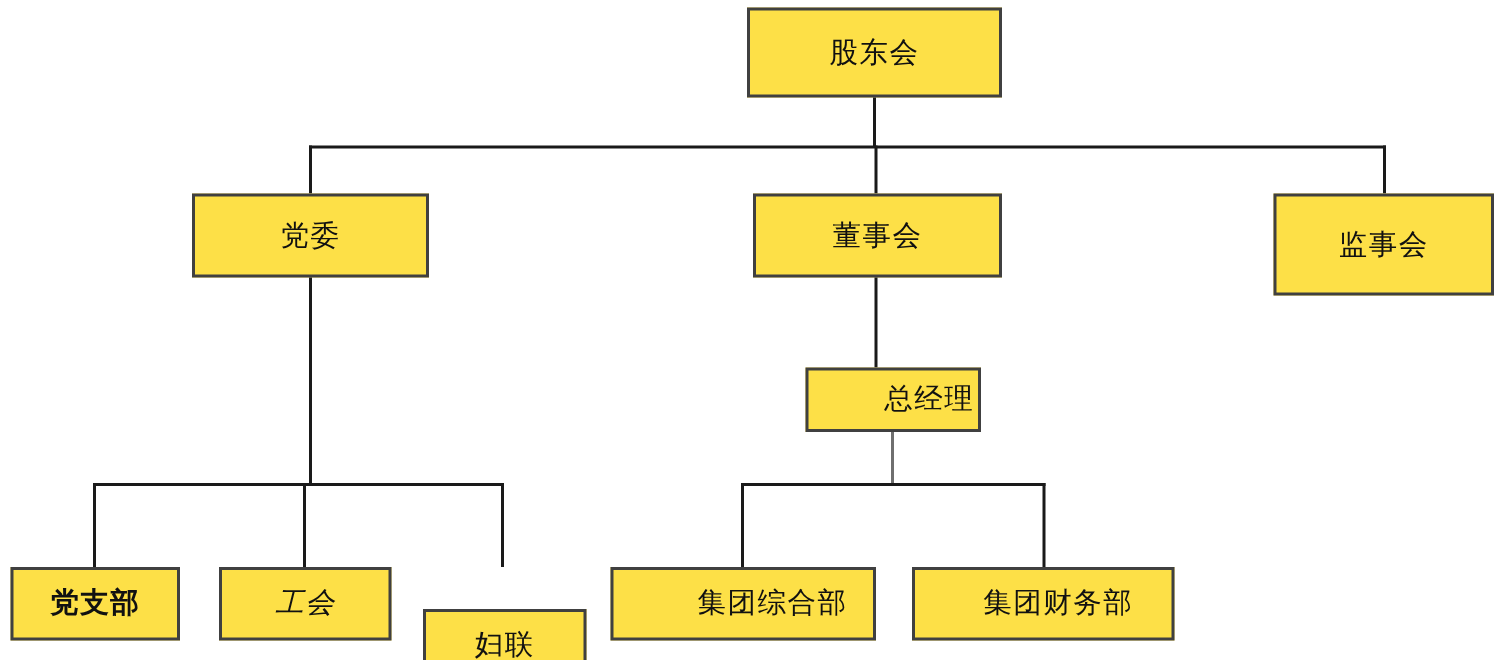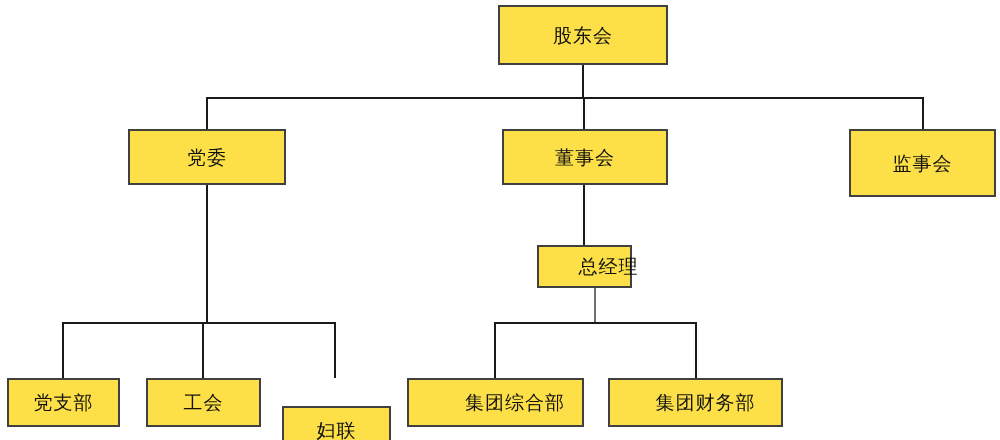--- a/index.html
+++ b/index.html
@@ -83,36 +83,36 @@
   <div class="conn v" style="left:206px; top:185px; width:2px; height:138px;"></div>
 
   <div class="conn h" style="left:62px; top:322px; width:274px; height:2px;"></div>
 
   <div class="conn v" style="left:62px; top:322px; width:2px; height:56px;"></div>
   <div class="conn v" style="left:202px; top:322px; width:2px; height:56px;"></div>
   <div class="conn v" style="left:334px; top:322px; width:2px; height:56px;"></div>
 
   <div class="conn v" style="left:583px; top:185px; width:2px; height:60px;"></div>
 
-  <div class="node" style="left:537px; top:245px; width:95px; height:43px;padding-left:48px;">
+  <div class="node" style="left:537px; top:245px; width:117px; height:43px;padding-left:48px;">
     <span class="node-label">总经理</span>
   </div>
 
   <div class="conn v light" style="left:594px; top:288px; width:2px; height:35px;"></div>
 
   <div class="conn h" style="left:494px; top:322px; width:203px; height:2px;"></div>
 
   <div class="conn v" style="left:494px; top:322px; width:2px; height:56px;"></div>
   <div class="conn v" style="left:695px; top:322px; width:2px; height:56px;"></div>
 
-  <div class="node" style="left:7px; top:378px; width:113px; height:49px;">
+  <div class="node" style="left:7px; top:378px; width:113px; height:49px;font-weight:bold;">
     <span class="node-label">党支部</span>
   </div>
 
-  <div class="node" style="left:146px; top:378px; width:115px; height:49px;">
+  <div class="node" style="left:146px; top:378px; width:115px; height:49px;font-style:italic;">
     <span class="node-label">工会</span>
   </div>
 
   <div class="node" style="left:282px; top:378px; width:109px; height:49px;margin-top:28px;">
     <span class="node-label">妇联</span>
   </div>
 
   <div class="node" style="left:407px; top:378px; width:177px; height:49px;padding-left:39px;">
     <span class="node-label">集团综合部</span>
   </div>

